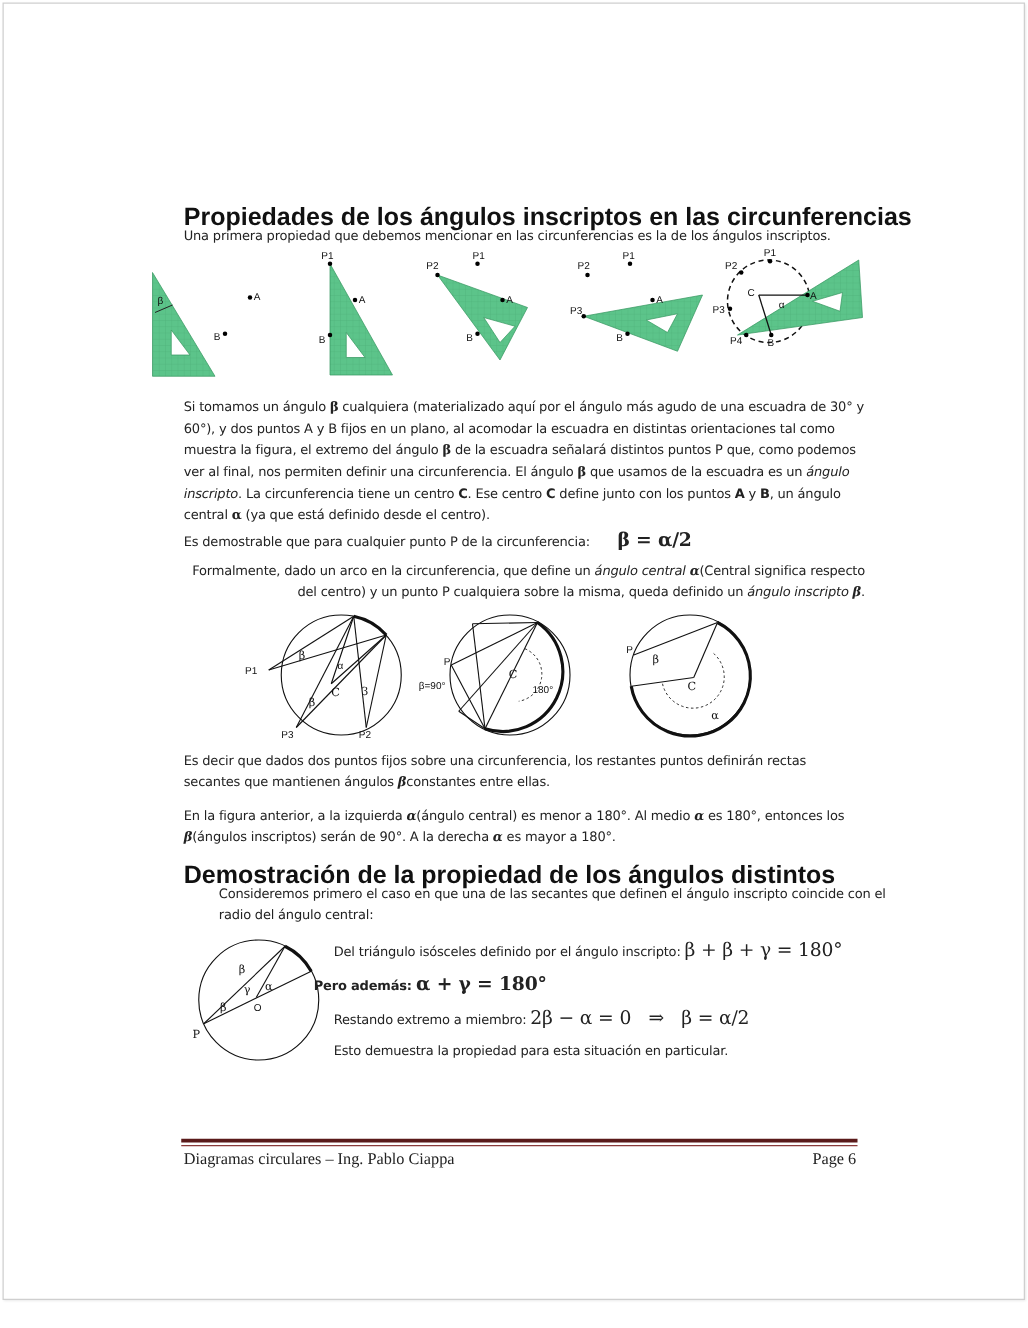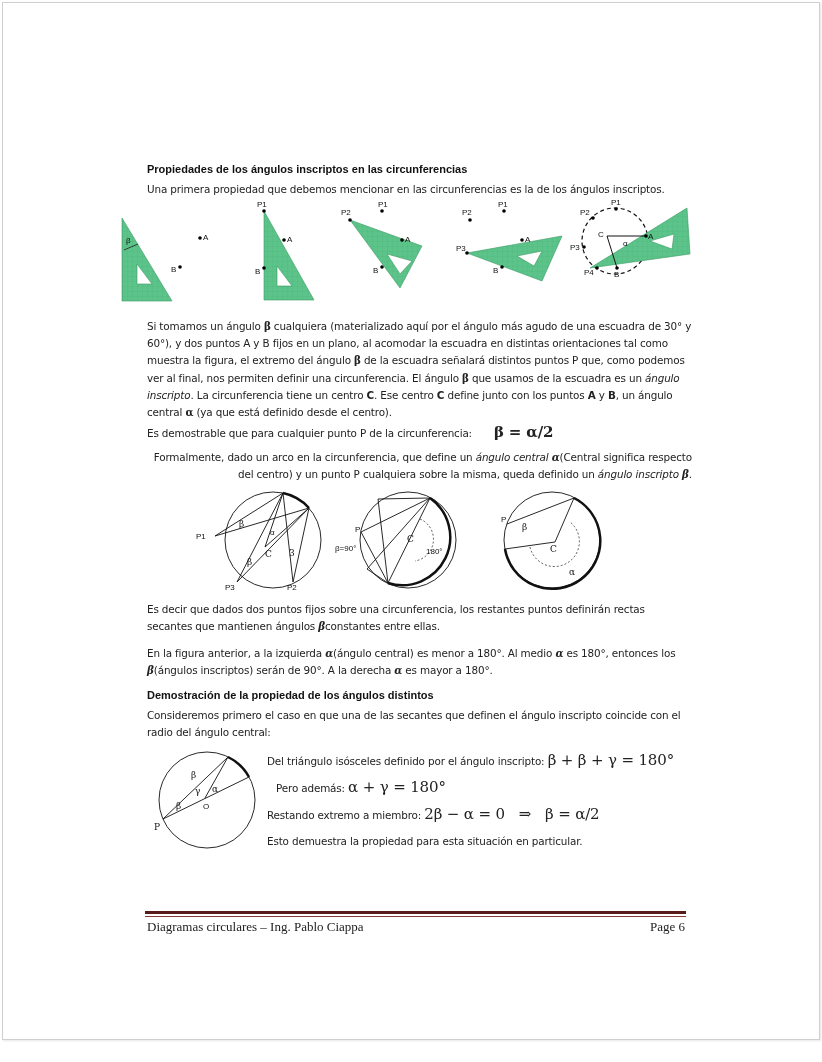--- a/index.html
+++ b/index.html
@@ -1,18 +1,18 @@
 <!DOCTYPE html>
 <html><head>
 <meta charset="utf-8">
 <style>
   html, body { margin: 0; padding: 0; background: #ffffff; }
   body { width: 822px; height: 1062px; position: relative; overflow: hidden; font-family: "Liberation Sans", sans-serif; color: #1a1a1a; }
   .page-frame { position: absolute; left: 2px; top: 2px; width: 816px; height: 1036px; border: 1px solid #cfcfcf; box-shadow: 1px 1px 2px #e6e6e6; background: #fff; }
-  .h1 { position: absolute; left: 147px; font-family: "Liberation Sans", sans-serif; font-weight: bold; font-size: 11px; color: #111; white-space: nowrap; }
+  .h1 { position: absolute; left: 147px; font-family: "Liberation Sans", sans-serif; font-weight: bold; font-size: 20px; color: #111; white-space: nowrap; }
   .para { position: absolute; left: 147px; width: 545px; font-family: "DejaVu Sans", sans-serif; font-size: 10.4px; line-height: 17.2px; color: #222; letter-spacing: -0.15px; }
   .para i { font-style: italic; }
   .para b { font-weight: bold; }
   .gk { font-family: "DejaVu Serif", serif; font-weight: bold; }
   .gki { font-family: "DejaVu Serif", serif; font-style: italic; font-weight: bold; }
   .math { font-family: "DejaVu Serif", serif; font-size: 15px; }
   .fig { position: absolute; }
   .footer-rule-thick { position: absolute; left: 145px; top: 911px; width: 541px; height: 3px; background: #5a1a1a; }
   .footer-rule-thin { position: absolute; left: 145px; top: 916px; width: 541px; height: 1px; background: #8a3a3a; }
   .footer-left { position: absolute; left: 147px; top: 919px; font-family: "Liberation Serif", serif; font-size: 13px; color: #222; }
@@ -162,37 +162,37 @@
     <text x="355" y="65" class="svg-label-serif" font-size="8">C</text>
     <text x="374" y="88" class="svg-label-serif" font-size="8">α</text>
   </g>
 </svg>
 
 <div class="para" style="top:601px;"><span>Es decir que dados dos puntos fijos sobre una circunferencia, los restantes puntos definirán rectas secantes que mantienen ángulos </span><span class="gki">β</span><span>constantes entre ellas.</span></div>
 
 <div class="para" style="top:645px;"><span>En la figura anterior, a la izquierda </span><span class="gki">α</span><span>(ángulo central) es menor a 180°. Al medio </span> <span class="gki">α</span><span> es 180°, entonces los </span><span class="gki">β</span><span>(ángulos inscriptos) serán de 90°. A la derecha </span> <span class="gki">α</span><span> es mayor a 180°.</span></div>
 
 <div class="h1" style="top:689px;">Demostración de la propiedad de los ángulos distintos</div>
-<div class="para" style="top:707px;">Consideremos primero el caso en que una de las secantes que definen el ángulo inscripto coincide con el radio del ángulo central:</div>
+<div class="para" style="top:707px;margin-left:28px;">Consideremos primero el caso en que una de las secantes que definen el ángulo inscripto coincide con el radio del ángulo central:</div>
 
 <svg class="fig" style="left:150px; top:750px;" width="115" height="105" viewBox="0 0 115 105">
   <circle cx="57" cy="50" r="48" fill="none" stroke="#111" stroke-width="0.9"></circle>
   <path d="M 78 7 A 48 48 0 0 1 99 27" fill="none" stroke="#111" stroke-width="2.5"></path>
   <line x1="13" y1="69" x2="78" y2="7" stroke="#111" stroke-width="0.9"></line>
   <line x1="13" y1="69" x2="99" y2="27" stroke="#111" stroke-width="0.9"></line>
   <line x1="55" y1="48" x2="78" y2="7" stroke="#111" stroke-width="0.9"></line>
   <text x="41" y="28" class="svg-label-serif" font-size="8">β</text>
   <text x="45" y="44" class="svg-label-serif" font-size="8">γ</text>
   <text x="62" y="42" class="svg-label-serif" font-size="8">α</text>
   <text x="26" y="59" class="svg-label-serif" font-size="8">β</text>
   <text x="53" y="59" class="svg-label" font-size="7">O</text>
   <text x="4" y="80" class="svg-label-serif" font-size="8">P</text>
 </svg>
 
 <div class="para" style="top:752px; left:267px; width:430px;"><span>Del triángulo isósceles definido por el ángulo inscripto: </span><span class="math">β + β + γ = 180°</span></div>
-<div class="para" style="top:779px; left:276px; width:430px;"><span>Pero además: </span><span class="math">α + γ = 180°</span></div>
+<div class="para" style="top:779px; left:251px; width:430px;font-weight:bold;"><span>Pero además: </span><span class="math">α + γ = 180°</span></div>
 <div class="para" style="top:806px; left:267px; width:430px;"><span>Restando extremo  a miembro: </span><span class="math" style="white-space:pre;">2β − α = 0   ⇒   β = α/2</span></div>
 <div class="para" style="top:833px; left:267px; width:430px;">Esto demuestra la propiedad para esta situación en particular.</div>
 
 <div class="footer-rule-thick"></div>
 <div class="footer-rule-thin"></div>
 <div class="footer-left">Diagramas circulares – Ing. Pablo Ciappa</div>
 <div class="footer-right">Page 6</div>
 
 </body></html>

